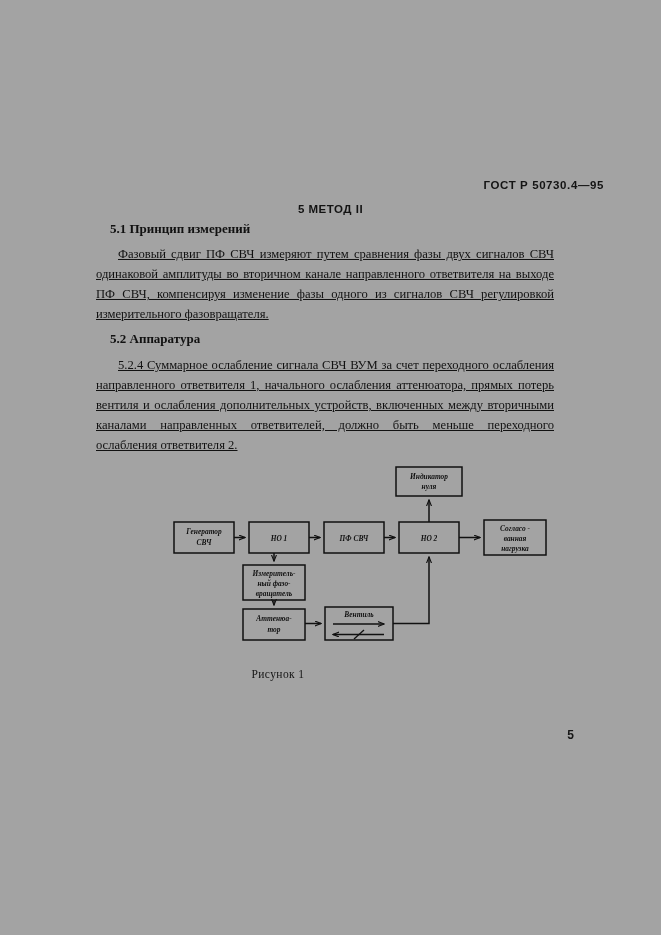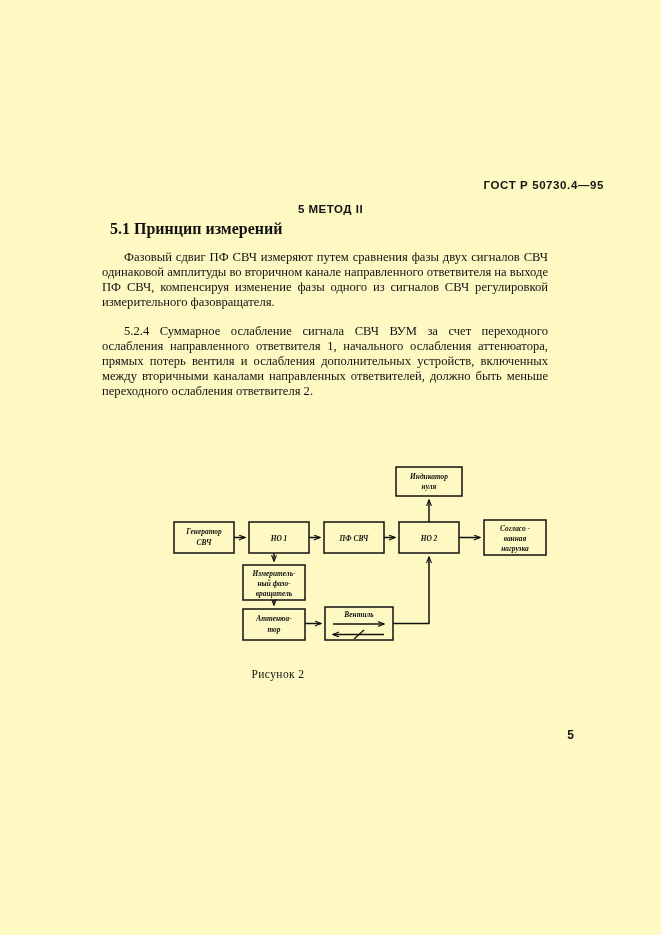--- a/index.html
+++ b/index.html
@@ -14,21 +14,21 @@
     font-family: "Liberation Serif", "DejaVu Serif", serif;
     color: #000000;
     overflow: hidden;
   }
 
   .page {
     position: absolute;
     left: 0; top: 0;
     width: 661px;
     height: 935px;
-    background: #fef9c3;
+    background: #a3a3a3;
   }
 
   
   .doc-header {
     position: absolute;
     left: 0;
     top: 179px;
     width: 604px;
     text-align: right;
     font-family: "Liberation Sans", "DejaVu Sans", sans-serif;
@@ -54,34 +54,35 @@
 
   
   .col {
     position: absolute;
     left: 88px;
     top: 222px;
     width: 474px;
   }
 
   p.body {
-    margin: 14px;
+    margin: 8px;
     font-size: 12.6px;
-    line-height: 15px;
+    line-height: 20px;
     text-align: justify;
     text-justify: inter-word;
     text-indent: 22px;
     color: #121212;
+    text-decoration: underline;
     -webkit-font-smoothing: none;
   }
   p.body.last-left { text-align: left; }
 
   .sub-head {
     margin: 0;
-    font-size: 16px;
+    font-size: 13px;
     line-height: 14.35px;
     text-indent: 22px;
     color: #111111;
   }
   .sub-head b { font-weight: bold; }
 
   
   .figure {
     position: absolute;
     left: 88px;
@@ -142,20 +143,23 @@
   <div class="section-title">5 МЕТОД II</div>
 
   <div class="col">
 
     <p class="sub-head">
       <b>5.1 Принцип измерений</b>
     </p>
 
     <p class="body">Фазовый сдвиг ПФ СВЧ измеряют путем сравнения фазы двух сигналов СВЧ одинаковой амплитуды во вторичном канале направленного ответвителя на выходе ПФ СВЧ, компенсируя изменение фазы одного из сигналов СВЧ регулировкой измерительного фазовращателя.</p>
 
+    <p class="sub-head">
+      <b>5.2 Аппаратура</b>
+    </p>
 
     <p class="body">5.2.4 Суммарное ослабление сигнала СВЧ ВУМ за счет переходного ослабления направленного ответвителя 1, начального ослабления аттенюатора, прямых потерь вентиля и ослабления дополнительных устройств, включенных между вторичными каналами направленных ответвителей, должно быть меньше переходного ослабления ответвителя 2.</p>
   </div>
 
   <div class="figure">
     <svg width="474" height="205" viewBox="0 0 474 205" xmlns="http://www.w3.org/2000/svg">
       <defs>
         <marker id="ah" markerWidth="7" markerHeight="7" refX="6.4" refY="2.6" orient="auto" markerUnits="userSpaceOnUse">
           <path d="M0,0 L6.6,2.6 L0,5.2" fill="none" stroke="#111" stroke-width="1.1"></path>
         </marker>
@@ -224,18 +228,18 @@
         <text x="186" y="134">вращатель</text>
 
         <text x="186" y="159">Аттенюа-</text>
         <text x="186" y="170">тор</text>
 
         <text x="271" y="155">Вентиль</text>
       </g>
     </svg>
   </div>
 
-  <div class="fig-caption">Рисунок 2</div>
+  <div class="fig-caption">Рисунок 1</div>
 
 
   <div class="page-number">5</div>
 
 </div>
 
 </body></html>

